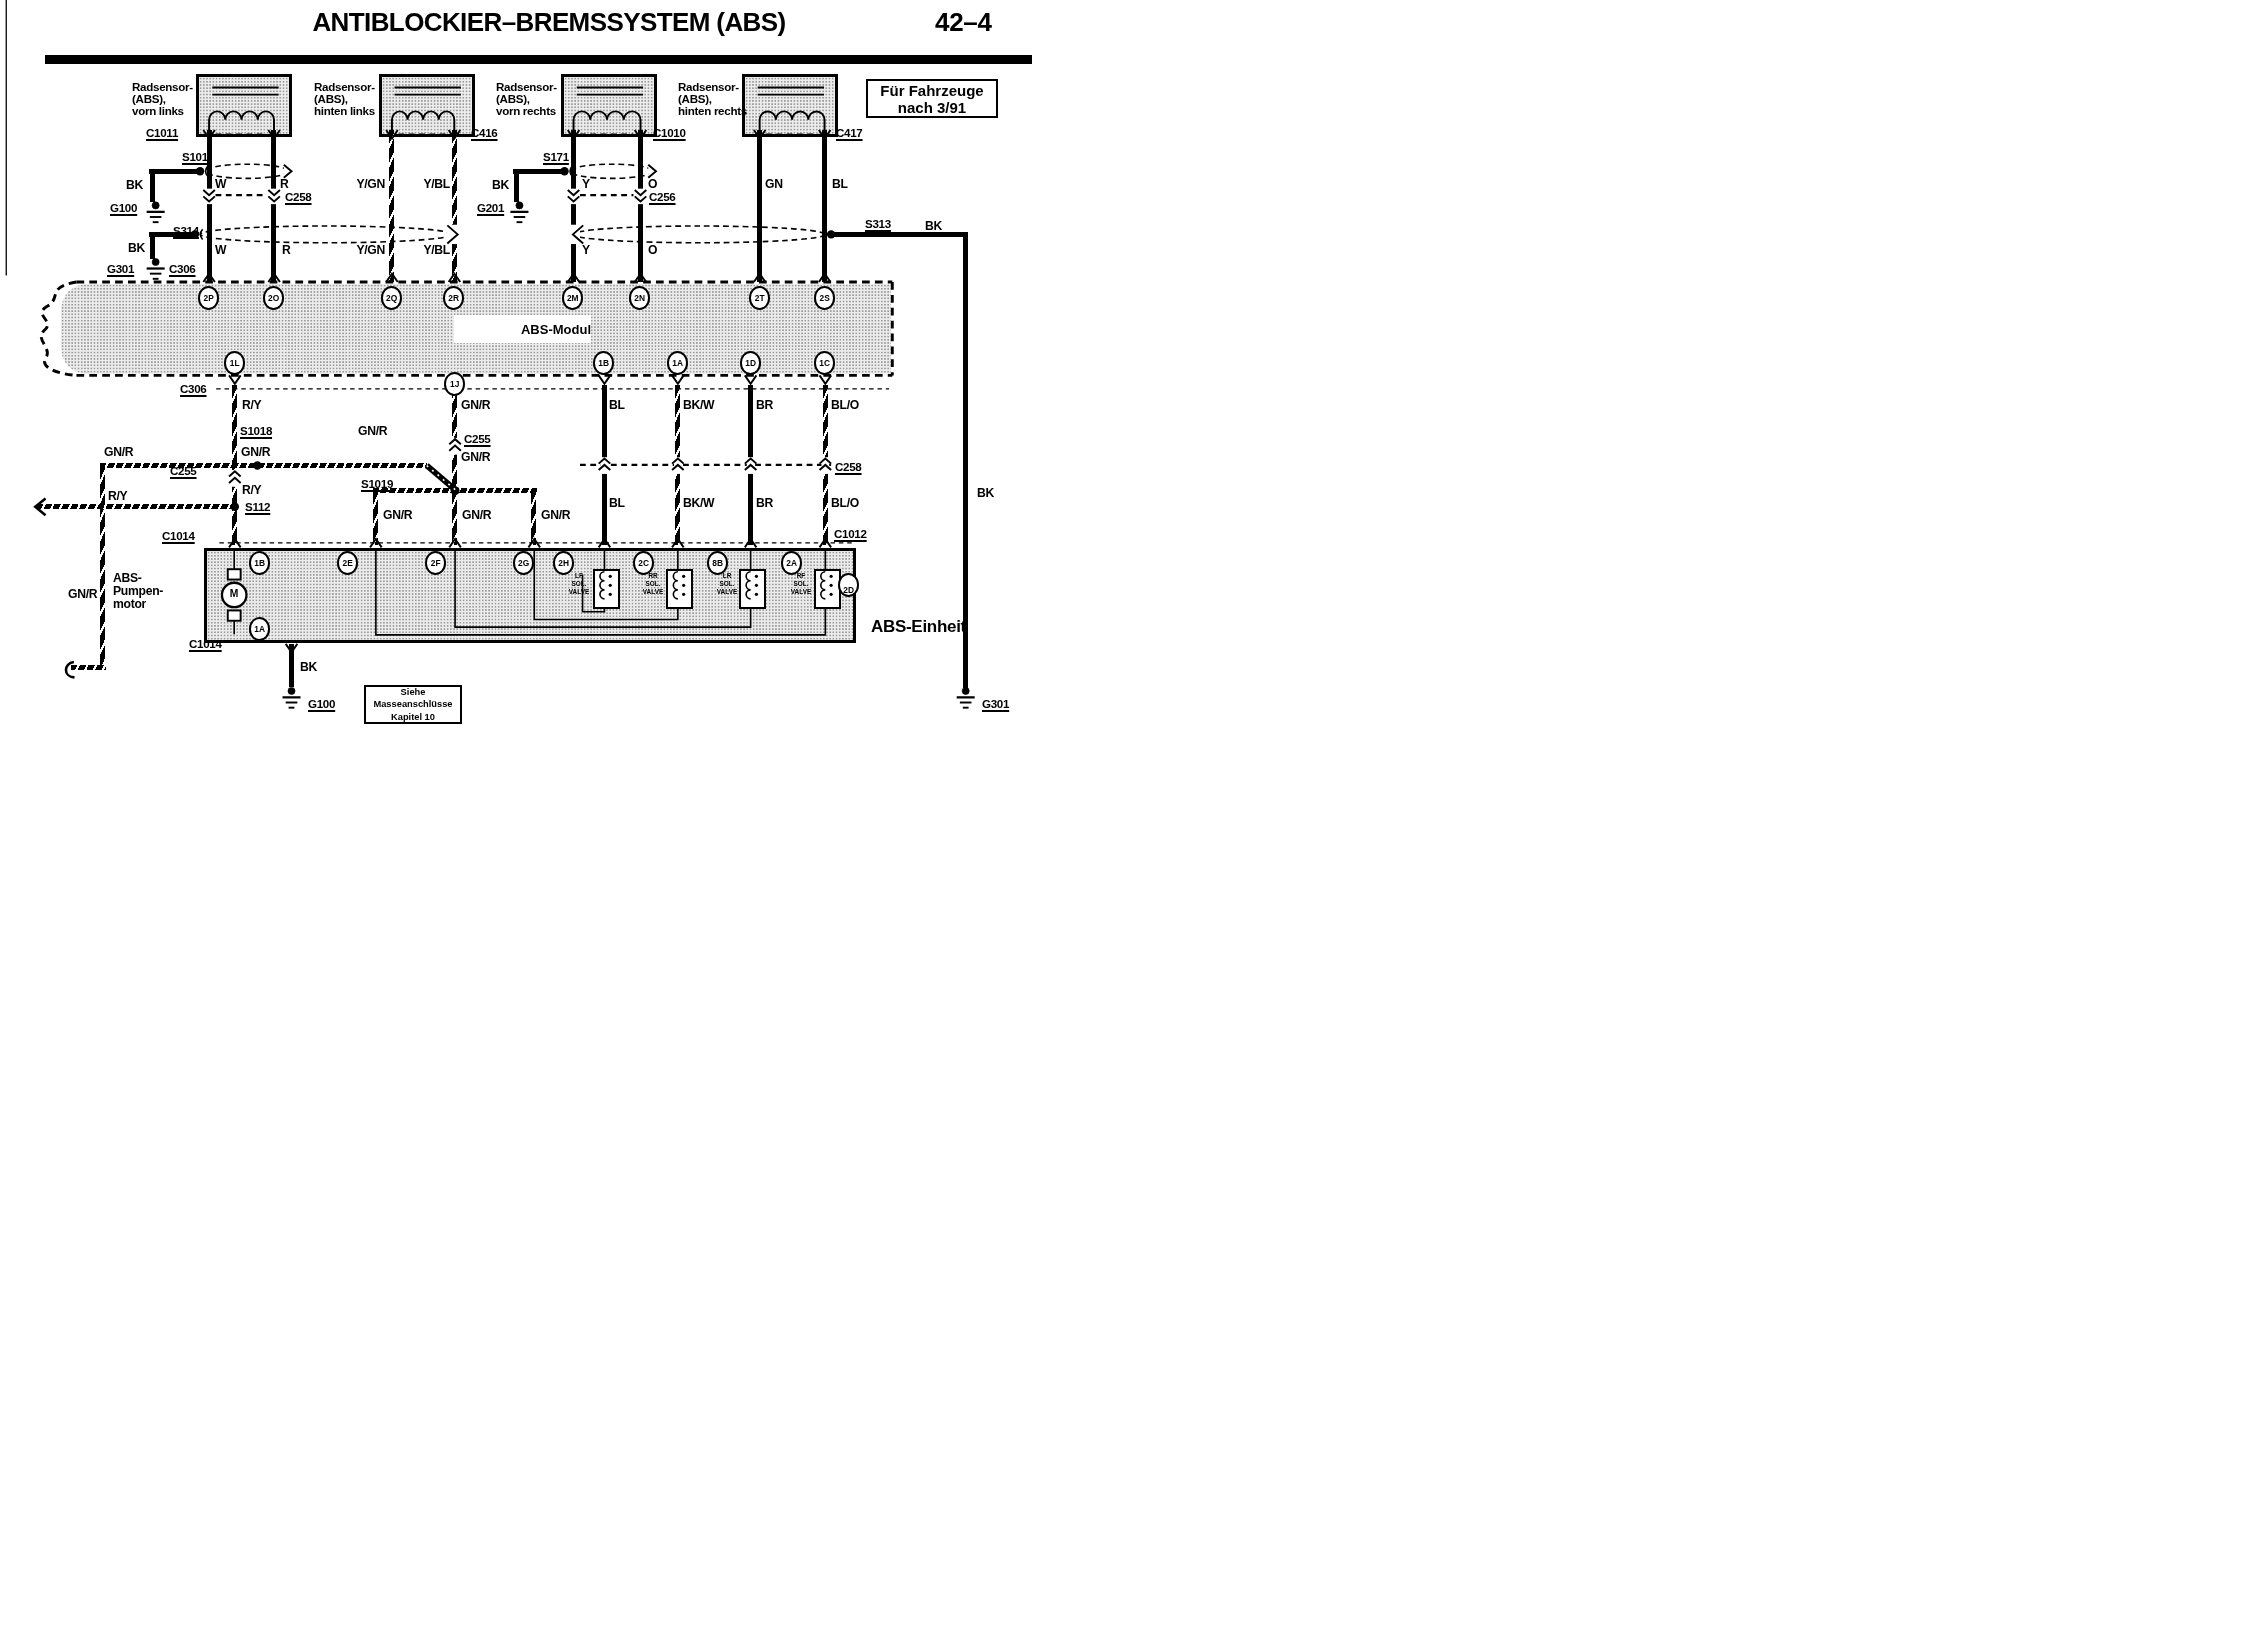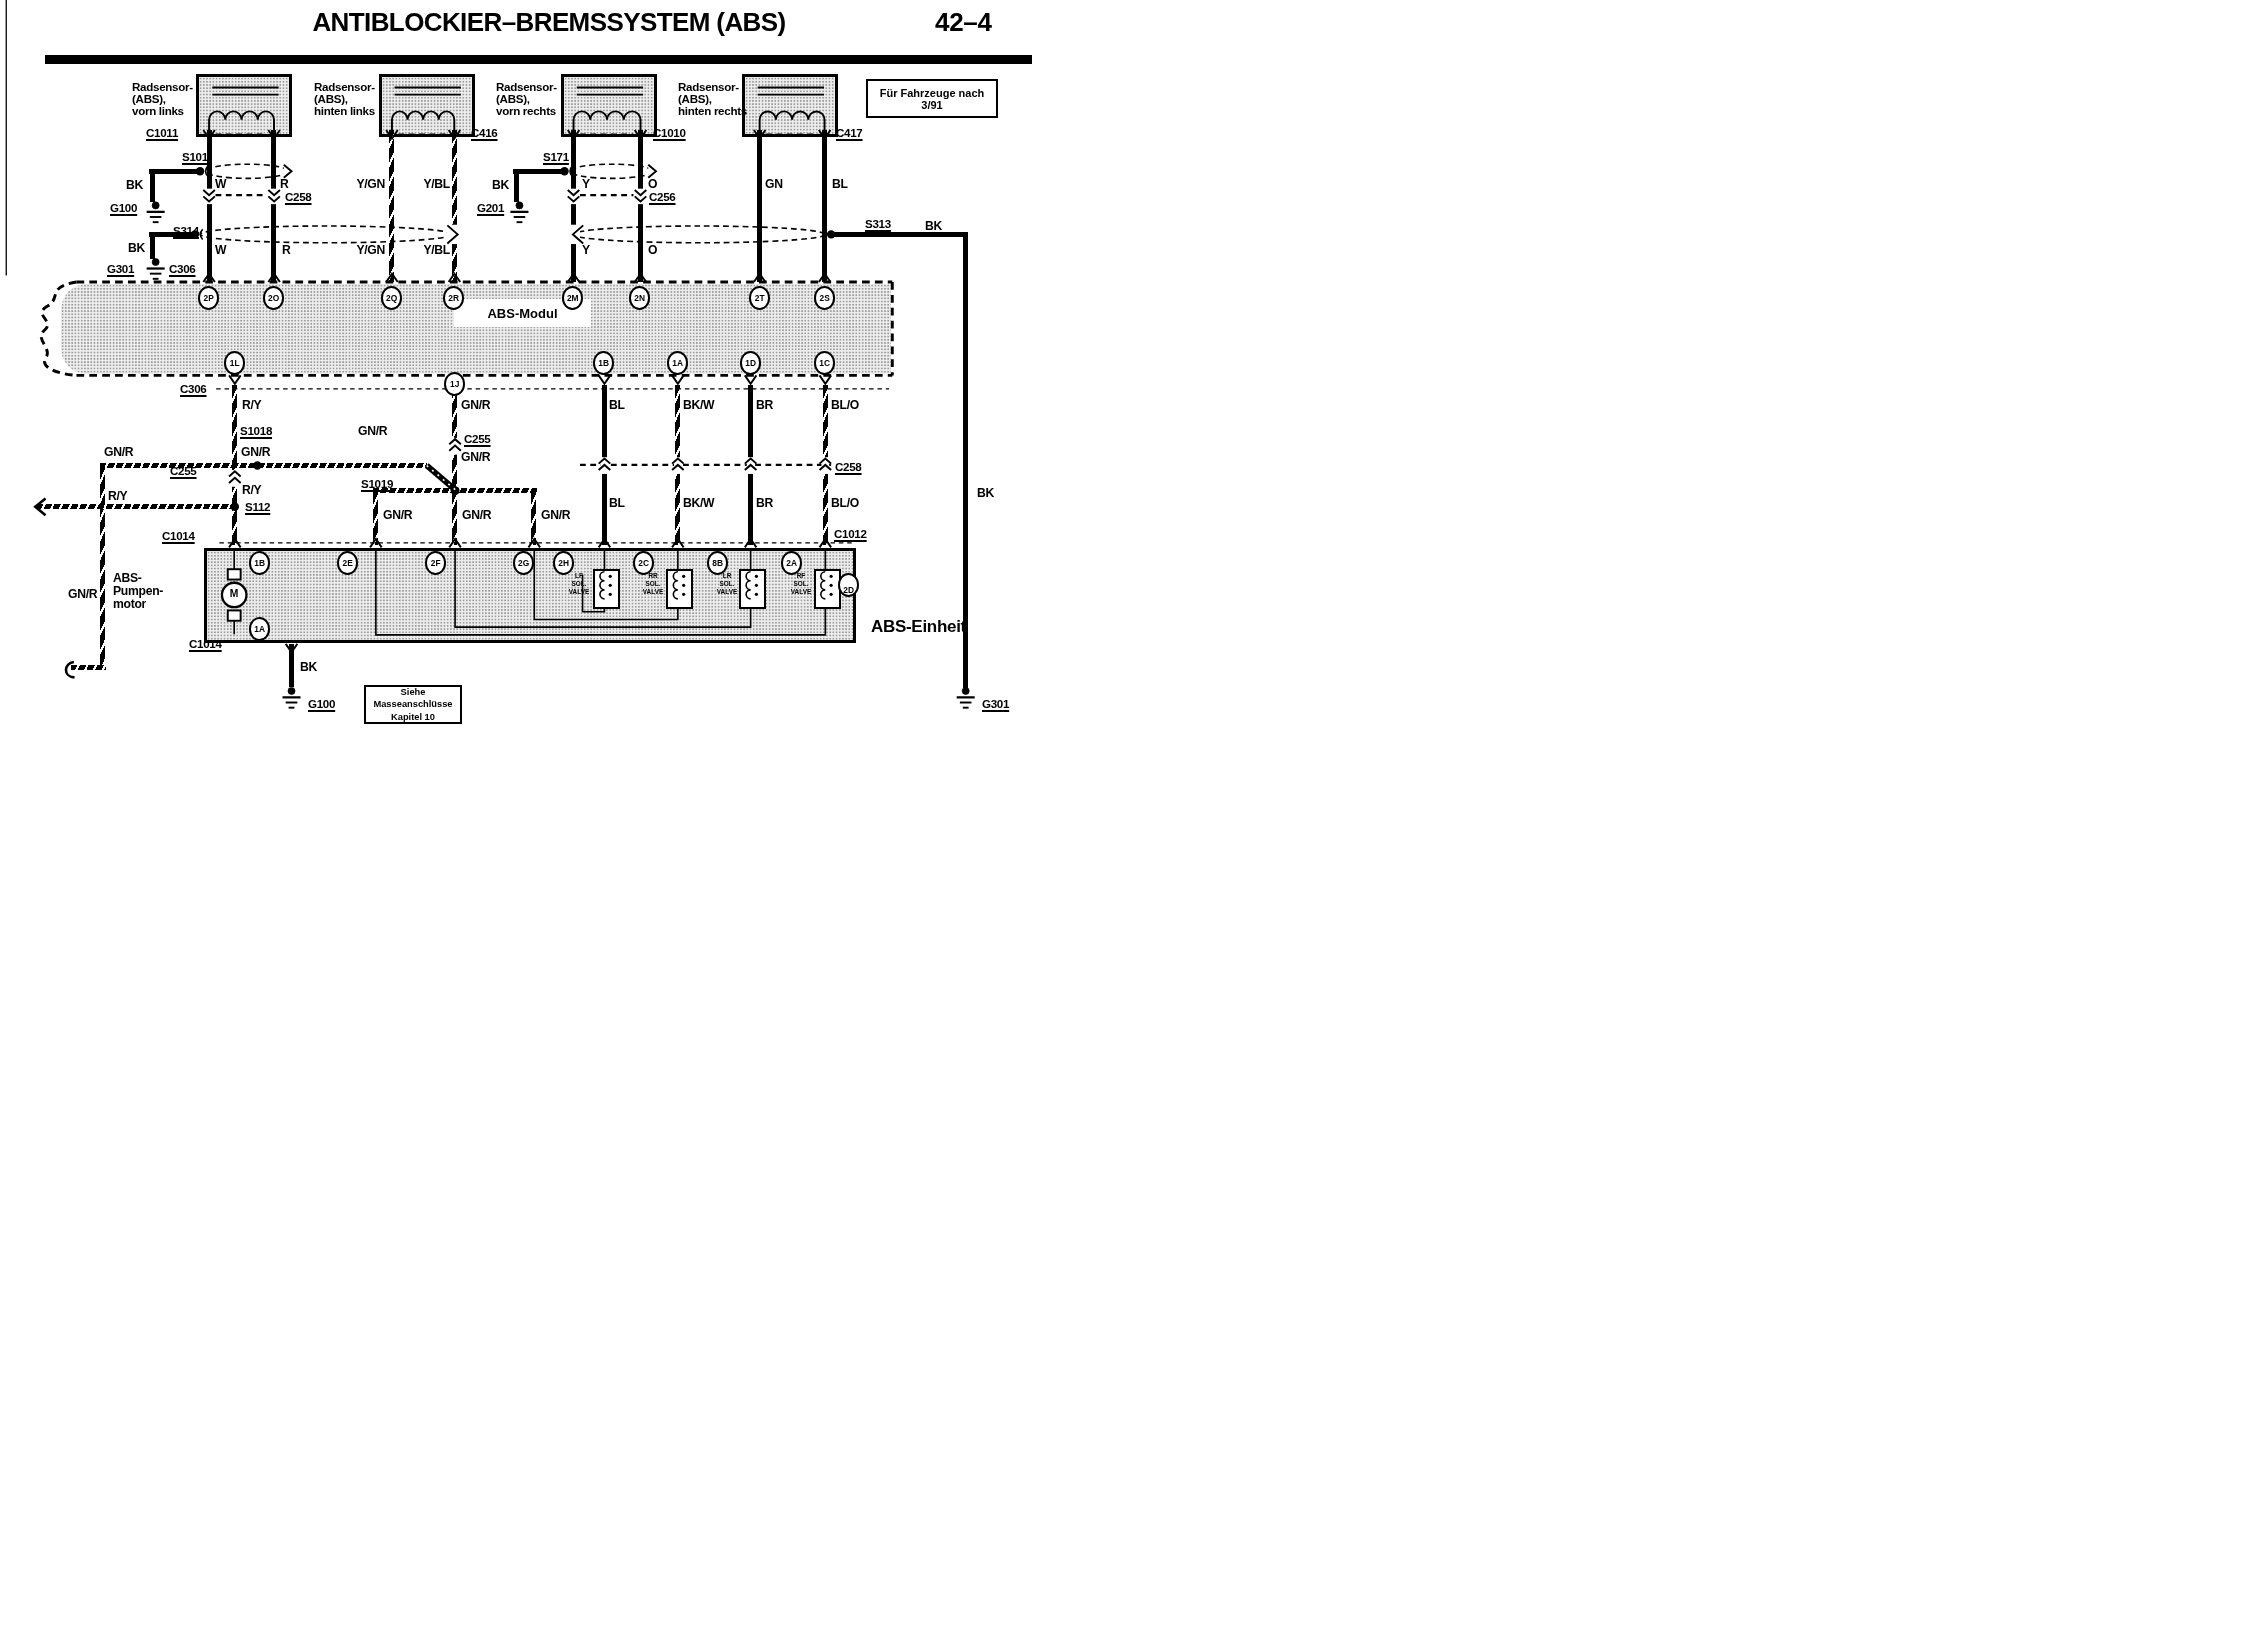--- a/index.html
+++ b/index.html
@@ -3,21 +3,21 @@
 <meta charset="utf-8">
 <style>
   html,body{margin:0;padding:0;background:#fff;}
   .page{position:relative;width:1131px;height:821px;background:#fff;overflow:hidden;
         font-family:"Liberation Sans","DejaVu Sans",sans-serif;color:#000;}
   .lbl{position:absolute;font-weight:bold;white-space:nowrap;z-index:30;line-height:1.05;
        letter-spacing:-0.3px;}
   .u{text-decoration:underline;text-underline-offset:1.9px;text-decoration-thickness:1.6px;}
   .ctr{transform:translateX(-50%);}
   .ra{transform:translateX(-100%);}
-  .f17{font-size:11px;} .f18{font-size:11.6px;} .f19{font-size:12.2px;} .f20{font-size:13px;}
+  .f17{font-size:15px;} .f18{font-size:11.6px;} .f19{font-size:12.2px;} .f20{font-size:13px;}
   
   .wv{position:absolute;width:4.5px;background:#000;z-index:10;}
   .wh{position:absolute;height:5.2px;background:#000;z-index:10;}
   .hat{background:repeating-linear-gradient(115deg,#000 0 5.8px,#fff 5.8px 8px);width:5.2px;}
   .hath{background:repeating-linear-gradient(115deg,#000 0 5.8px,#fff 5.8px 8px);}
   
   .tex{background-color:#ececec;background-image:radial-gradient(#9a9a9a 0.7px,transparent 0.7px);
        background-size:3.2px 3.2px;}
   .sensorbox{position:absolute;width:90px;height:57px;border:3.2px solid #000;z-index:5;}
   .pin{position:absolute;width:17.4px;height:20px;border:2.3px solid #000;border-radius:50%;
@@ -67,21 +67,21 @@
       <div>(ABS),</div>
       <div>hinten rechts</div>
     </div>
 
   <div class="sensorbox tex" style="left:196px;top:74px;"></div>
   <div class="sensorbox tex" style="left:379px;top:74px;"></div>
   <div class="sensorbox tex" style="left:561px;top:74px;"></div>
   <div class="sensorbox tex" style="left:742px;top:74px;"></div>
 
   <div class="tex" style="position:absolute;left:61px;top:284px;width:830px;height:90px;z-index:4;border-radius:26px 0 0 26px;"></div>
-  <div class="whitebox f20" style="left:454px;top:299px;width:137px;height:28px;">
+  <div class="whitebox f20" style="left:454px;top:315px;width:137px;height:28px;justify-content:flex-end;">
     <span>ABS-Modul</span>
   </div>
 
   <div class="unitbox tex" style="left:204px;top:548px;width:646px;height:89px;"></div>
   <span class="lbl" style="left:871px;top:579px;font-size:17px;margin-top:39px;">ABS-Einheit</span>
 
   <div class="wv" style="left:207px;top:130px;height:152px;"></div>
   <div class="wv" style="left:271px;top:130px;height:152px;"></div>
   <div class="wv hat" style="left:389px;top:130px;height:152px;"></div>
   <div class="wv hat" style="left:452px;top:130px;height:152px;"></div>

